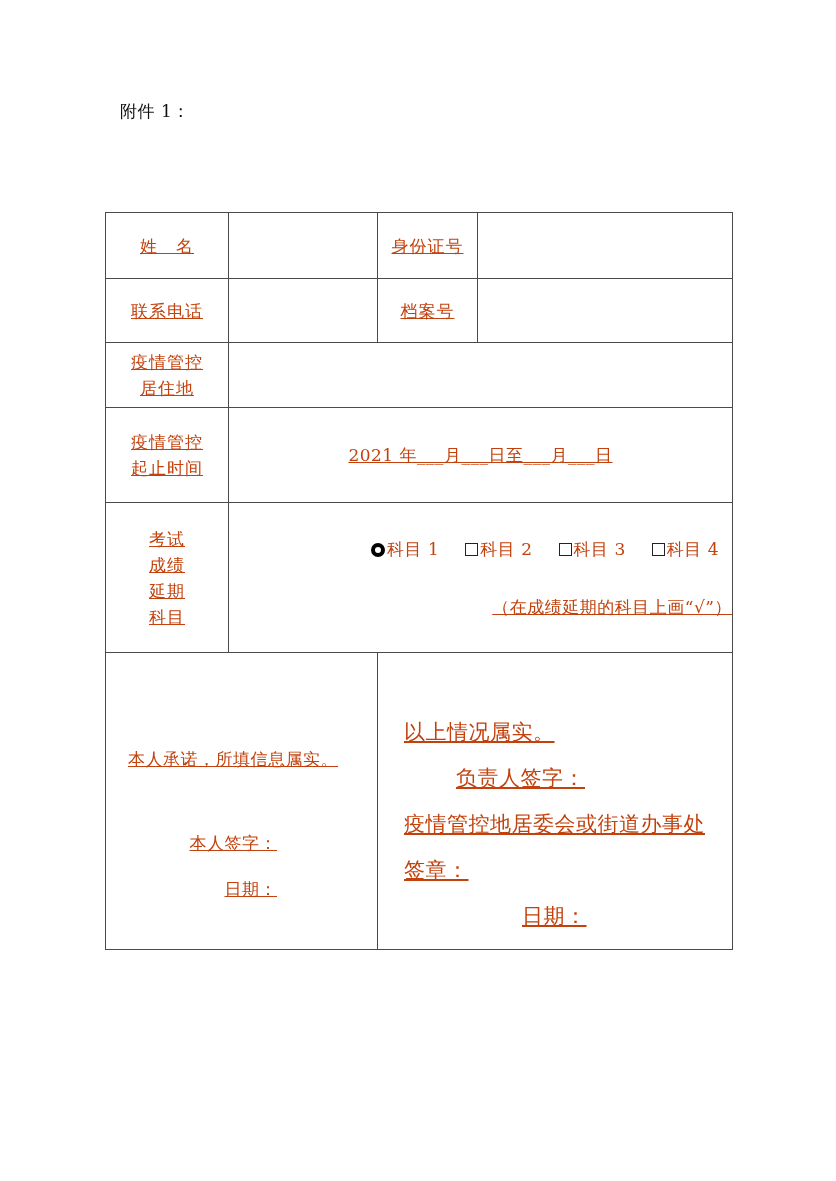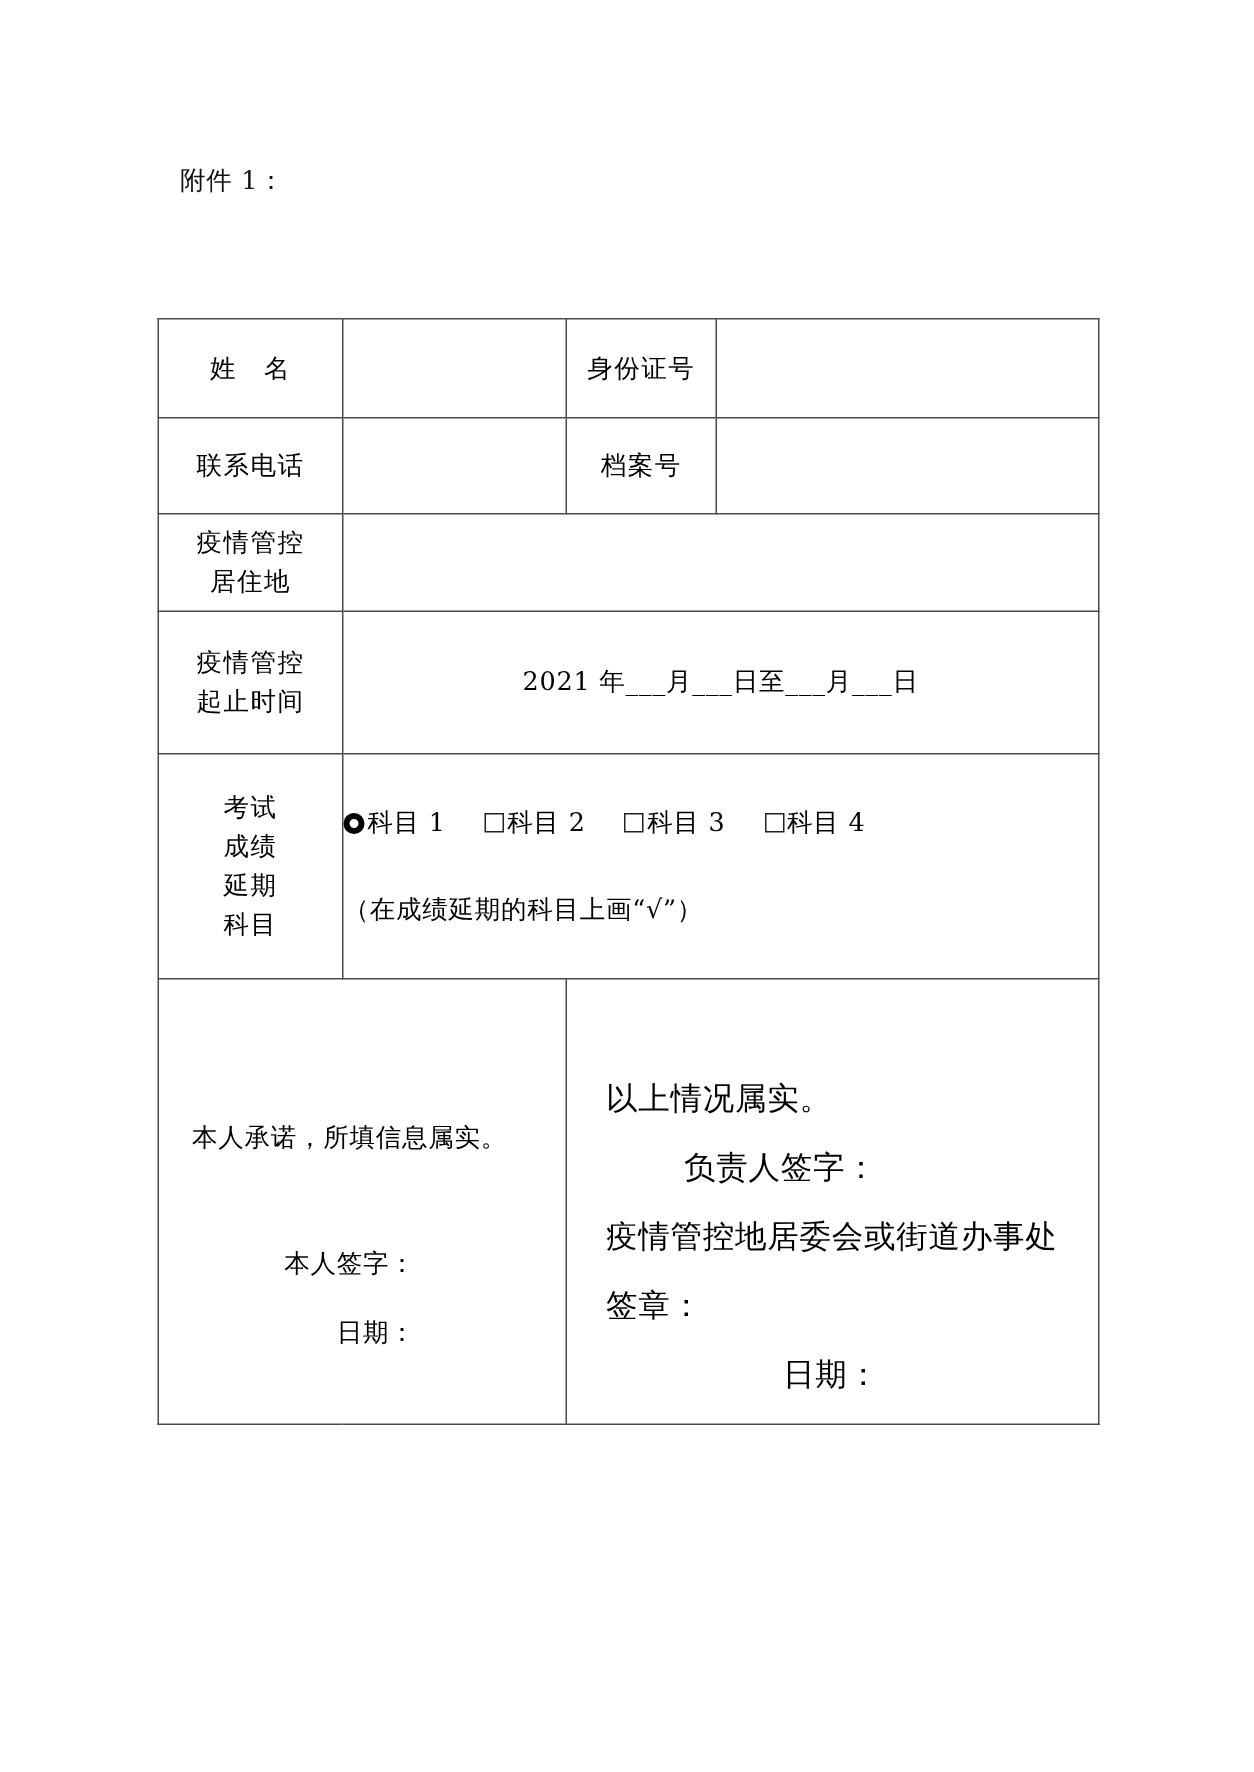--- a/index.html
+++ b/index.html
@@ -21,21 +21,21 @@
     left: 0; top: 0;
     width: 836px;
     height: 1181px;
     background: #fff;
   }
 
   
   .attach-label {
     position: absolute;
     left: 120px;
-    top: 110px;
+    top: 100px;
     font-family: "DejaVu Serif", "Liberation Serif", serif;
     font-size: 17px;
     line-height: 22px;
     letter-spacing: 0.5px;
     color: #111;
     white-space: nowrap;
   }
 
   
   .doc-title {
@@ -60,22 +60,23 @@
     width: 627px;
     border-collapse: collapse;
     table-layout: fixed;
   }
   .form-table td {
     border: 1px solid #4a4a4a;
     padding: 0;
     vertical-align: middle;
     font-size: 17px;
     line-height: 26px;
-    color: #000000;
+    color: #c2410c;
     font-family: "DejaVu Serif", "Liberation Serif", serif;
+    text-decoration: underline;
   }
   .label-cell {
     text-align: center;
     letter-spacing: 1px;
   }
   .label-cell .lbl-line { display: block; }
   .value-cell { text-align: left; }
 
   .w-lbl1  { width: 123px; }
   .w-val1  { width: 149px; }
@@ -91,21 +92,21 @@
   .r-h7 { height: 150px; }
   .r-h8 { height: 263px; }
 
   .date-cell {
     text-align: center;
     font-size: 17px;
     letter-spacing: 0.5px;
   }
 
   .subject-cell {
-    text-align: left;
+    text-align: right;
     padding: 0 12px;
   }
   .subject-row {
     display: block;
     font-size: 17px;
     letter-spacing: 0.5px;
     margin-bottom: 20px;
     white-space: nowrap;
   }
   .subject-item {

